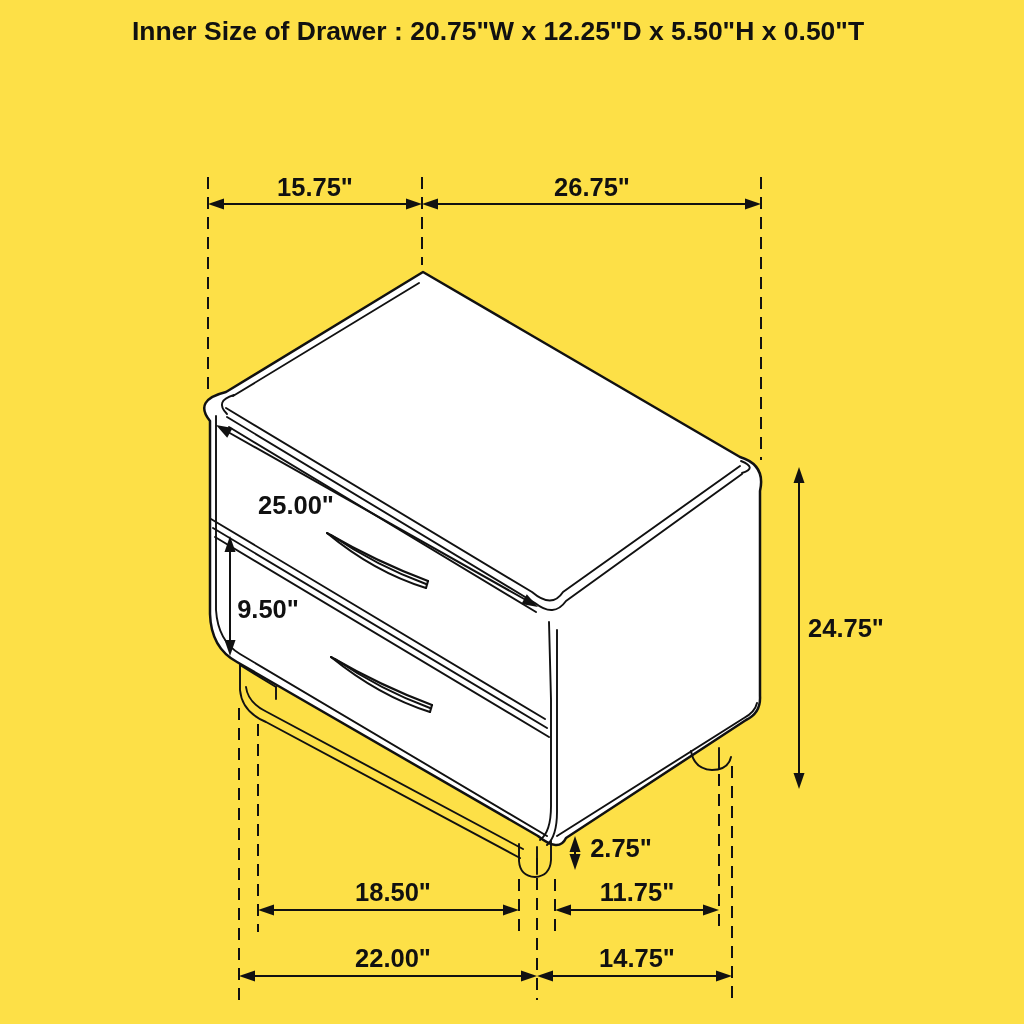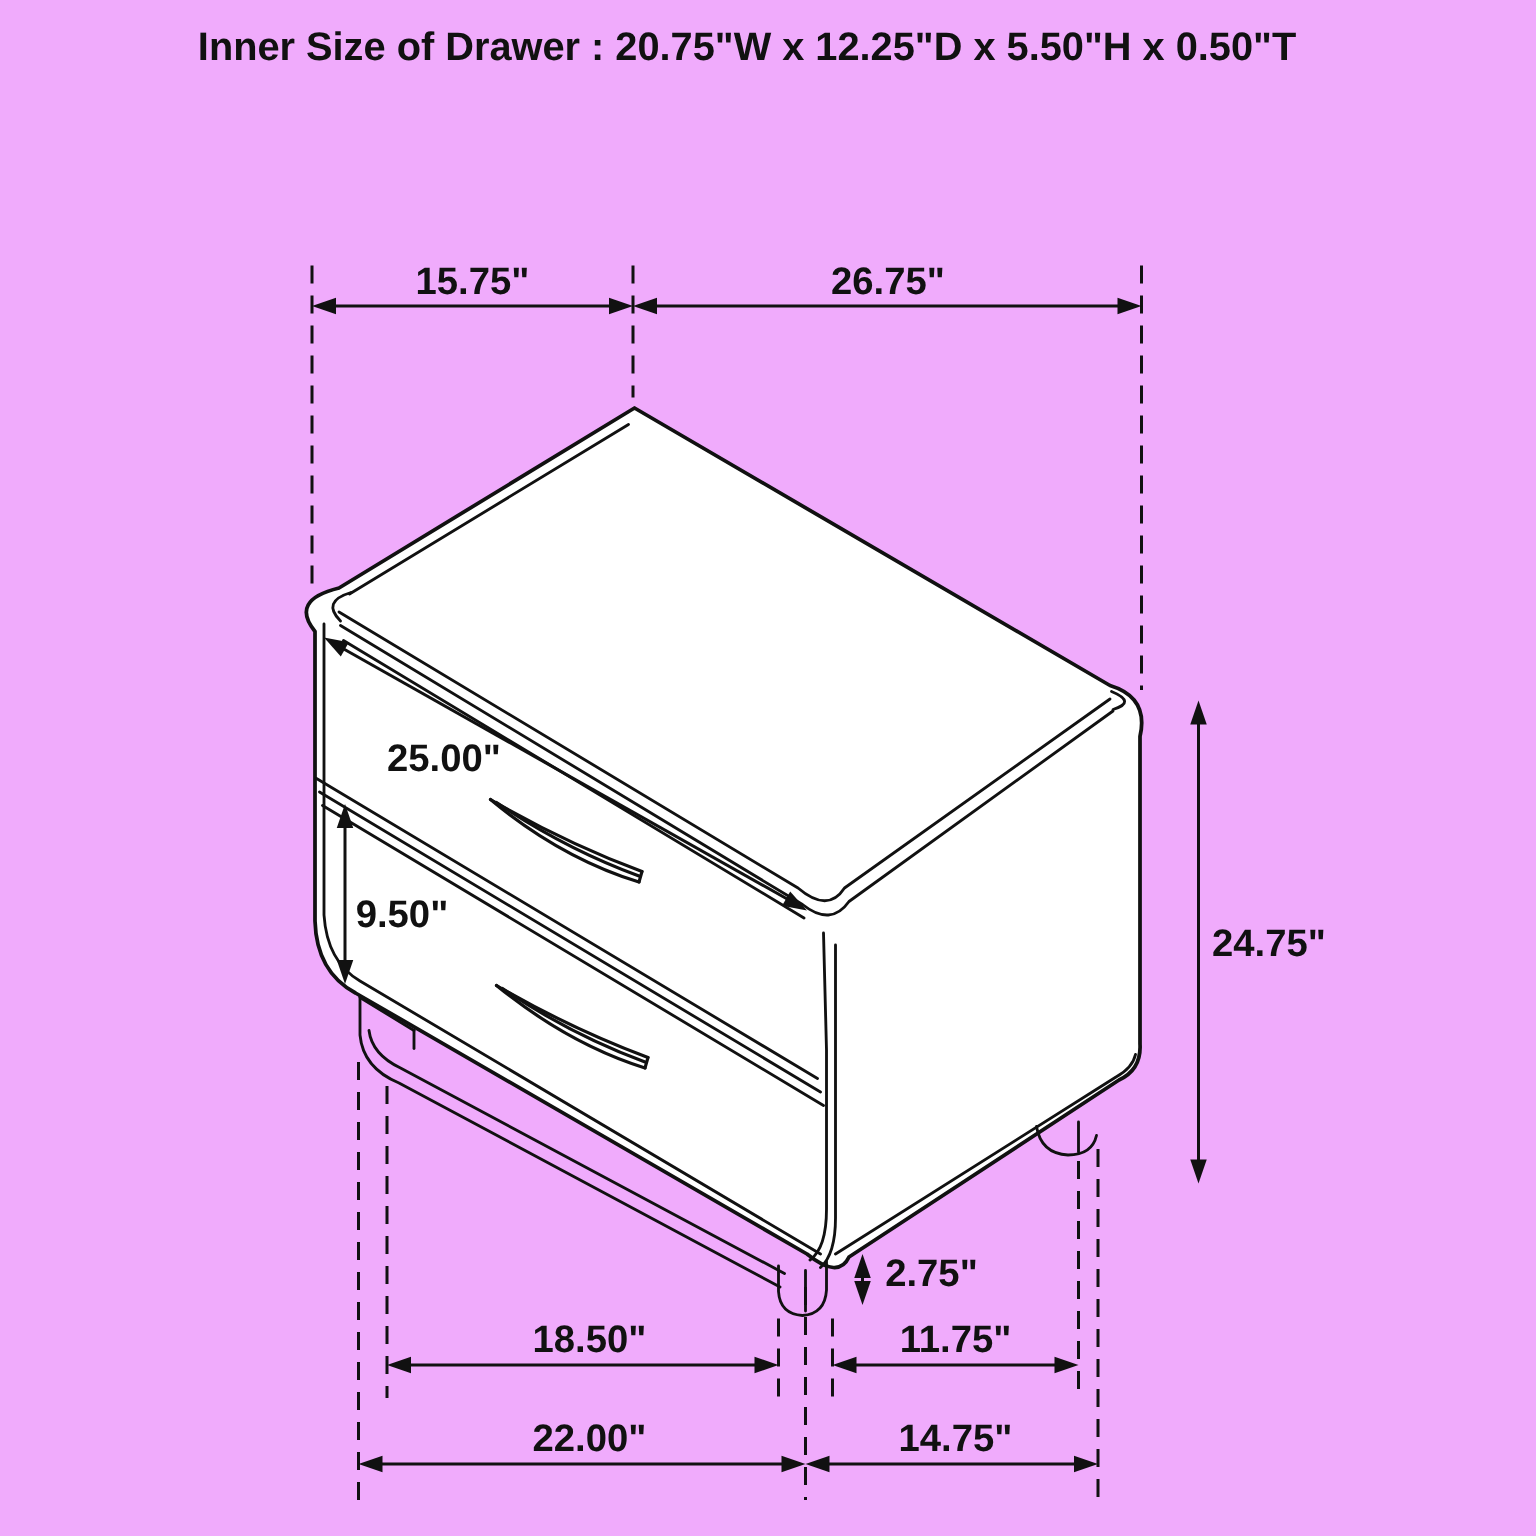--- a/index.html
+++ b/index.html
@@ -8,21 +8,21 @@
     background: #ffffff;
     width: 1024px;
     height: 1024px;
     overflow: hidden;
     font-family: "Liberation Sans", sans-serif;
   }
   #stage {
     position: relative;
     width: 1024px;
     height: 1024px;
-    background: #f0abfc;
+    background: #fde047;
   }
   svg { display: block; }
   .silhouette{ fill: #ffffff; stroke: #111111; stroke-width: 2.5; stroke-linejoin: round; stroke-linecap: round; }
   .detail    { fill: none; stroke: #111111; stroke-width: 1.9; stroke-linejoin: round; stroke-linecap: round; }
   .handle    { fill: none; stroke: #111111; stroke-width: 2.1; stroke-linecap: round; }
   .dimline   { stroke: #111111; stroke-width: 2; fill: none; }
   .extline   { stroke: #111111; stroke-width: 2; fill: none; stroke-dasharray: 12 8; }
   .arrowhead { fill: #111111; stroke: none; }
   .dimlabel  {
     font-family: "Liberation Sans", sans-serif;

